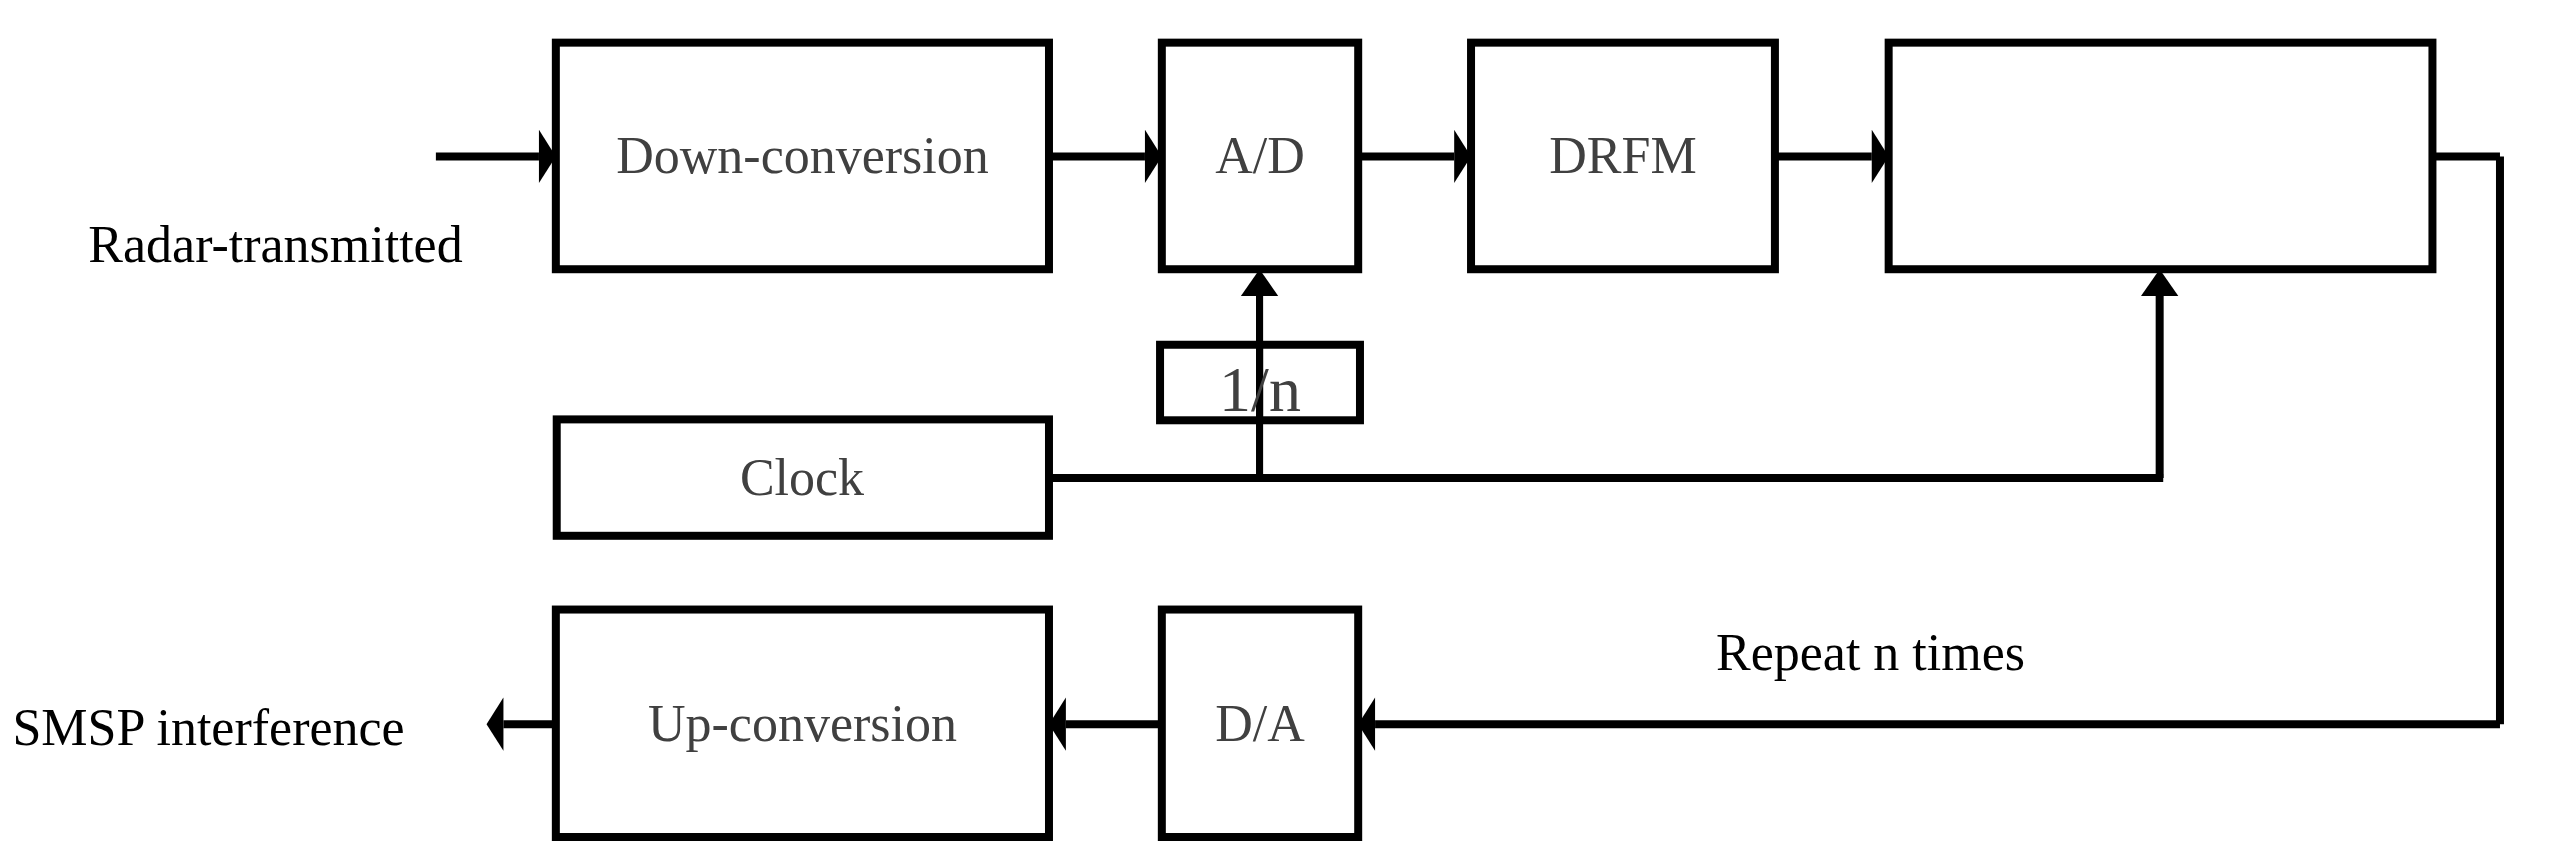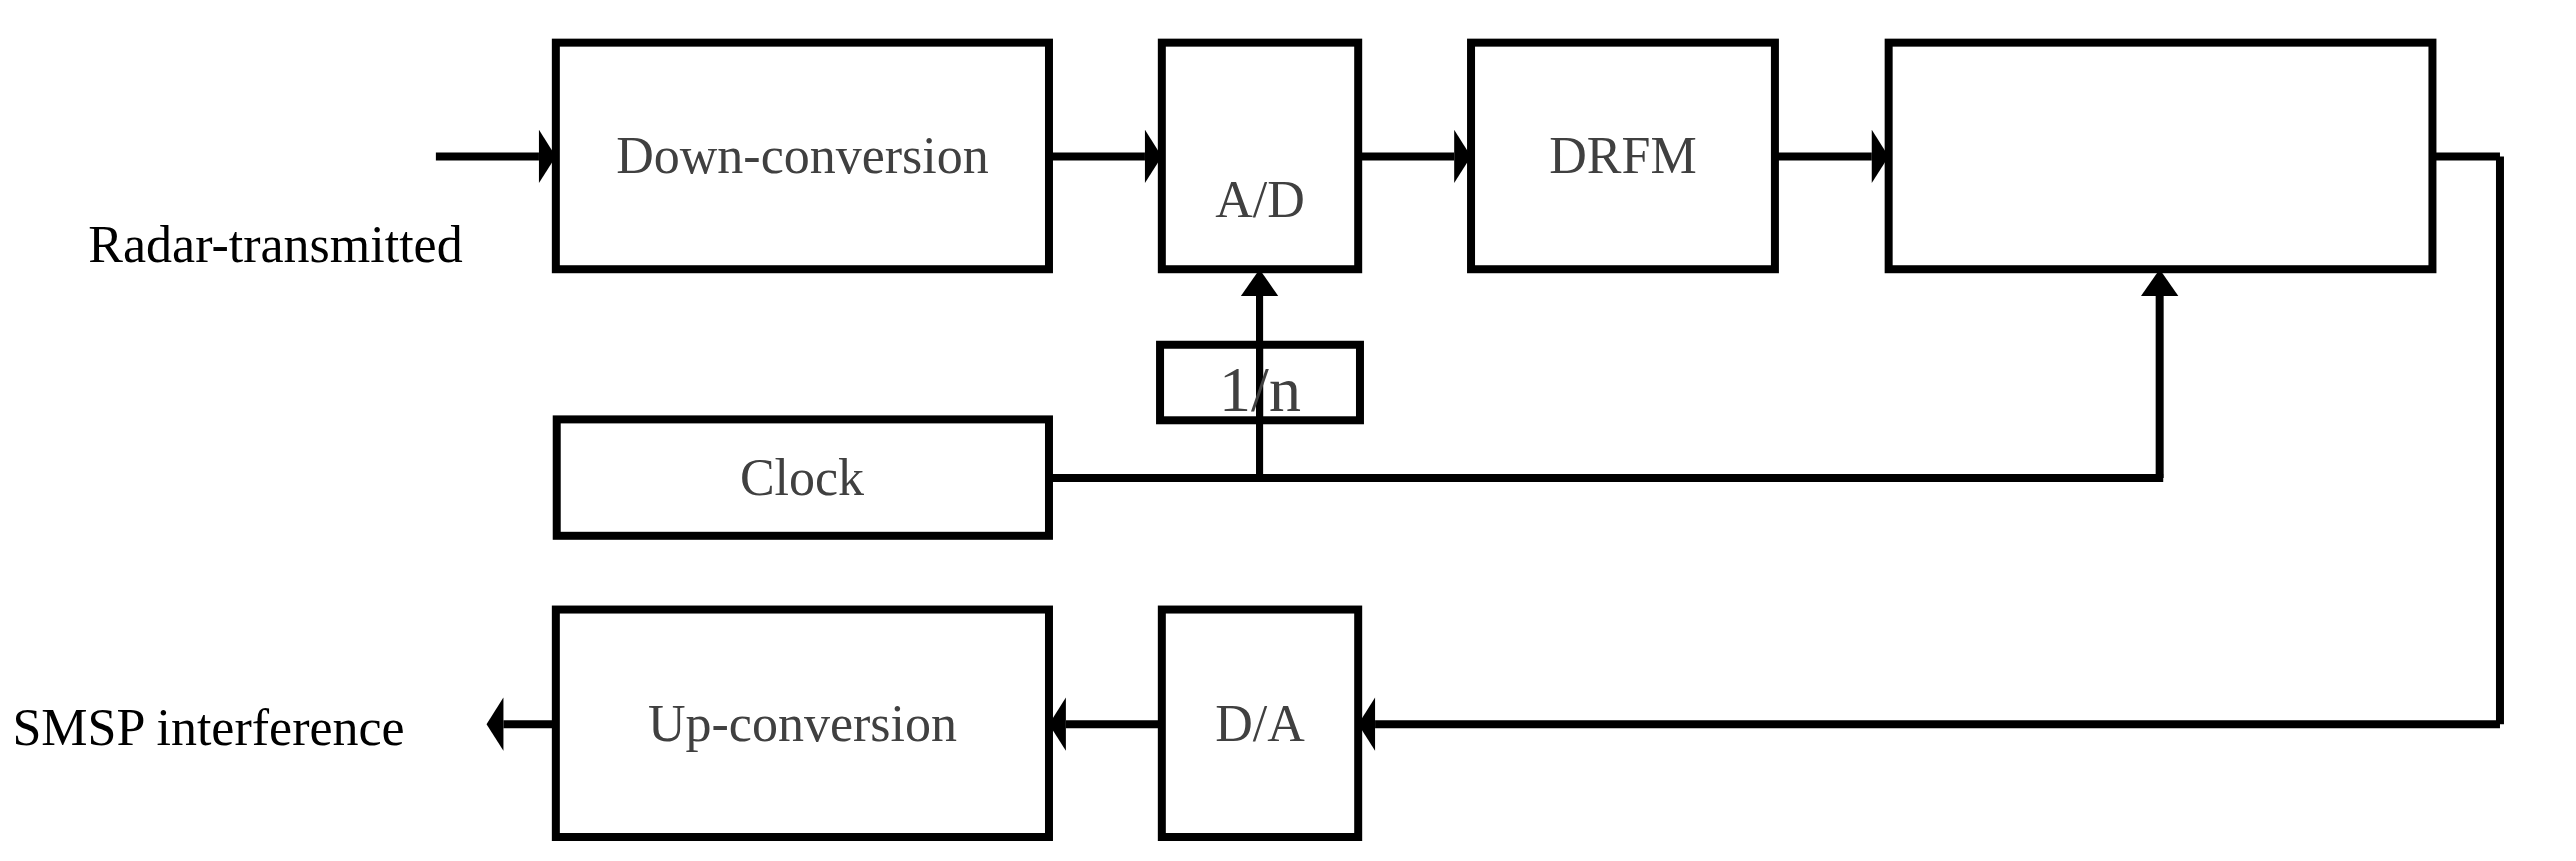--- a/index.html
+++ b/index.html
@@ -135,39 +135,40 @@
 
     <g>
       <line class="wire" x1="625" y1="815" x2="566" y2="815"></line>
       <polygon class="arrow-head" points="566,785 547,815 566,845"></polygon>
     </g>
 
   </svg>
 
   <div class="blk-label" style="left:556px; top:127px; width:493px;">Down-conversion</div>
 
-  <div class="blk-label" style="left:1162px; top:127px; width:196px;margin-top:44px;">A/D</div>
+  <div class="blk-label" style="left:1162px; top:127px; width:196px;">A/D</div>
 
   <div class="blk-label" style="left:1471px; top:127px; width:304px;">DRFM</div>
 
 
   <div class="blk-label" style="left:1160px; top:354px; width:200px; font-size:64px;">1/n</div>
 
   <div class="blk-label" style="left:556px; top:449px; width:492px;">Clock</div>
 
   <div class="blk-label" style="left:556px; top:695px; width:493px;">Up-conversion</div>
 
   <div class="blk-label" style="left:1162px; top:695px; width:196px;">D/A</div>
 
   <div class="free-label" style="left:9px; top:82px; width:533px;">
     <div>Radar-transmitted</div>
   </div>
 
   <div class="free-label" style="left:12.4px; top:695px; width:474px; text-align:left;">SMSP interference</div>
 
+  <div class="free-label" style="left:1716px; top:620px; width:427px; text-align:left;">Repeat n times</div>
 
   <div class="blk-hit" style="left:556px; top:43px; width:493px; height:227px;"></div>
   <div class="blk-hit" style="left:1162px; top:43px; width:196px; height:227px;"></div>
   <div class="blk-hit" style="left:1471px; top:43px; width:304px; height:227px;"></div>
   <div class="blk-hit" style="left:1889px; top:43px; width:544px; height:227px;"></div>
   <div class="blk-hit" style="left:1160px; top:345px; width:200px; height:76px;"></div>
   <div class="blk-hit" style="left:556px; top:420px; width:492px; height:116px;"></div>
   <div class="blk-hit" style="left:556px; top:610px; width:493px; height:228px;"></div>
   <div class="blk-hit" style="left:1162px; top:610px; width:196px; height:228px;"></div>
 

